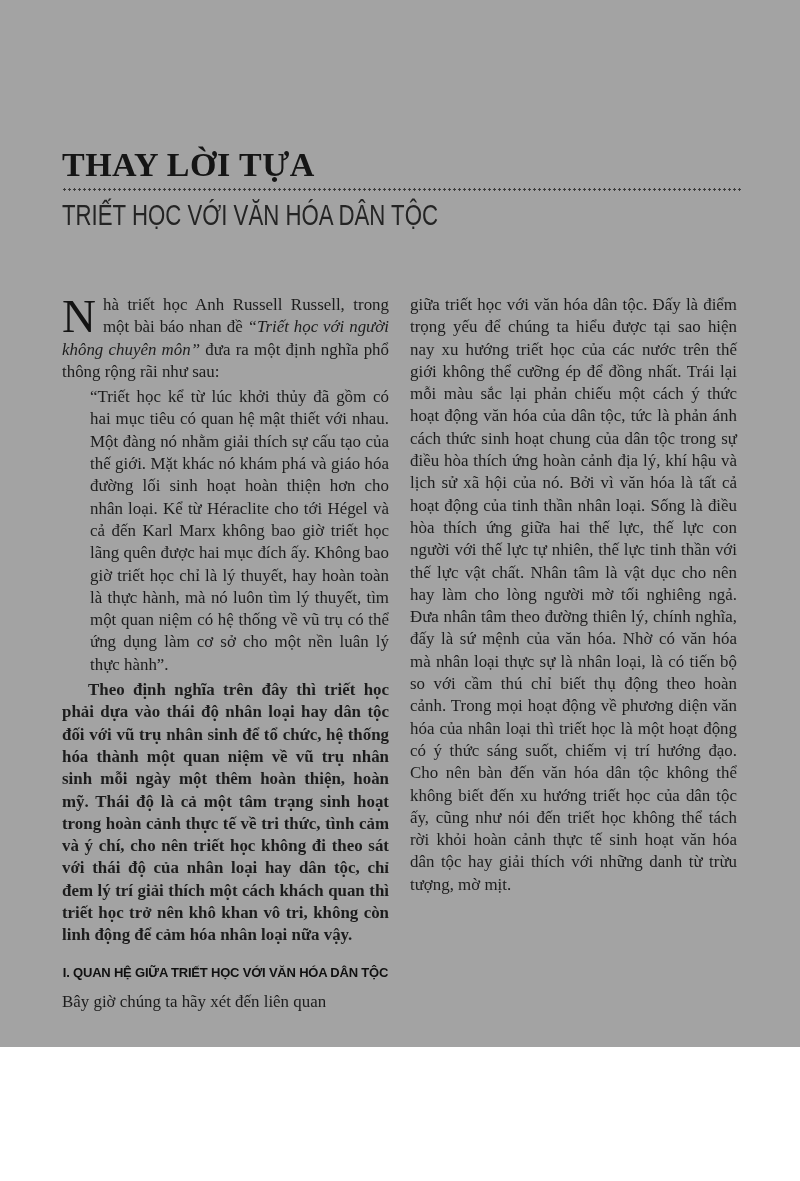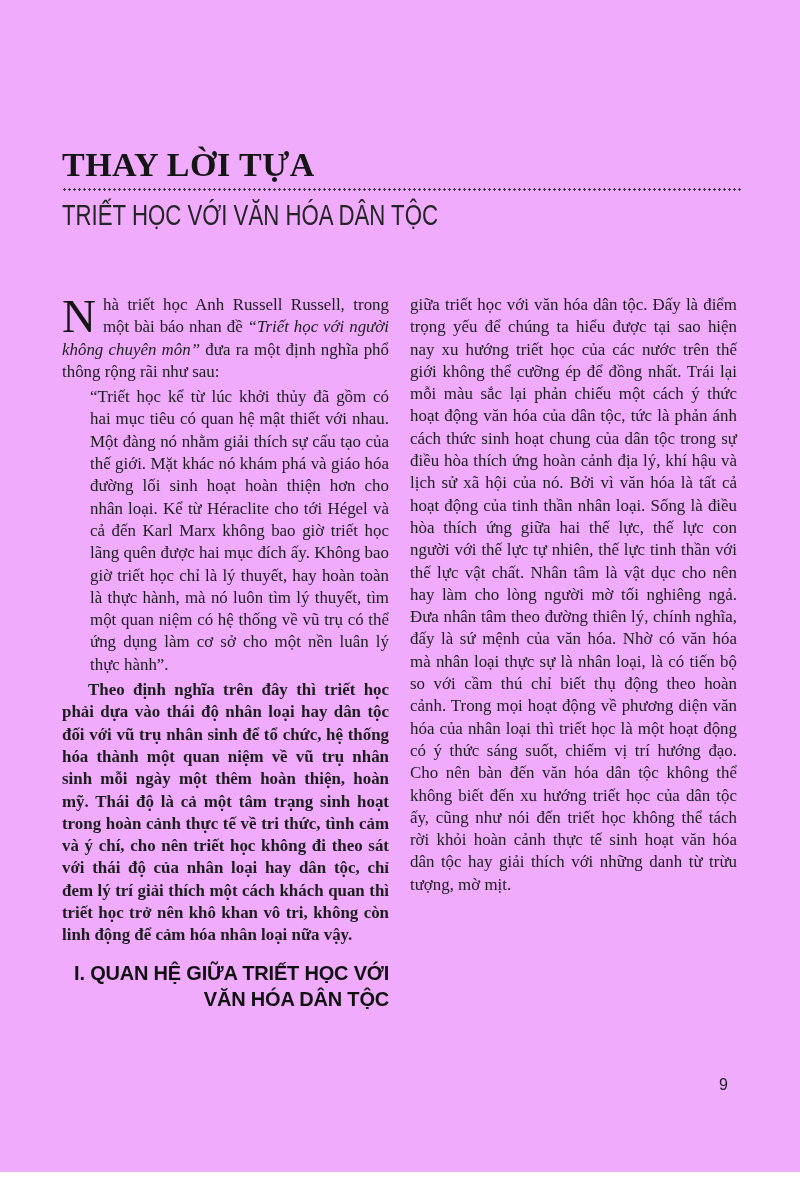--- a/index.html
+++ b/index.html
@@ -4,22 +4,22 @@
 <style>
   html, body { margin: 0; padding: 0; }
   body {
     width: 800px; height: 1181px;
     background: #ffffff;
     font-family: "Liberation Serif", "DejaVu Serif", serif;
     color: #1b1b1b;
   }
   .page {
     position: relative;
-    width: 800px; height: 1172px;
-    background: #f0abfc;
+    width: 800px; height: 1047px;
+    background: #a3a3a3;
     overflow: hidden;
   }
 
   
   .header { position: absolute; left: 62px; right: 58px; top: 146px; }
   .title {
     margin: 0;
     font-family: "Liberation Serif", "DejaVu Serif", serif;
     font-weight: 700;
     font-size: 34px;
@@ -74,24 +74,24 @@
   }
   .quote {
     margin: 3px 0 3px 28px;
   }
   .quote em, .opening em { font-style: italic; }
 
   .section-heading {
     margin: 13px 0 5px 0;
     font-family: "Liberation Sans", "DejaVu Sans", sans-serif;
     font-weight: 700;
-    font-size: 20px;
+    font-size: 13px;
     line-height: 26px;
     letter-spacing: -0.2px;
-    text-align: right;
+    text-align: center;
     color: #101010;
   }
 
   
   .page-number {
     position: absolute;
     top: 1076px; right: 72px;
     font-family: "Liberation Sans", "DejaVu Sans", sans-serif;
     font-size: 16px;
     color: #1f1f1f;
@@ -112,20 +112,21 @@
 
     <div class="col">
       <p class="opening"><span class="dropcap">N</span><span><span>hà triết học Anh Russell Russell, trong một bài báo nhan đề </span><em>“Triết học với người không chuyên môn”</em><span> đưa ra một định nghĩa phổ thông rộng rãi như sau:</span></span></p>
 
       <blockquote class="quote">“Triết học kể từ lúc khởi thủy đã gồm có hai mục tiêu có quan hệ mật thiết với nhau. Một đàng nó nhằm giải thích sự cấu tạo của thế giới. Mặt khác nó khám phá và giáo hóa đường lối sinh hoạt hoàn thiện hơn cho nhân loại. Kể từ Héraclite cho tới Hégel và cả đến Karl Marx không bao giờ triết học lãng quên được hai mục đích ấy. Không bao giờ triết học chỉ là lý thuyết, hay hoàn toàn là thực hành, mà nó luôn tìm lý thuyết, tìm một quan niệm có hệ thống về vũ trụ có thể ứng dụng làm cơ sở cho một nền luân lý thực hành”.</blockquote>
 
       <p class="indent">Theo định nghĩa trên đây thì triết học phải dựa vào thái độ nhân loại hay dân tộc đối với vũ trụ nhân sinh để tổ chức, hệ thống hóa thành một quan niệm về vũ trụ nhân sinh mỗi ngày một thêm hoàn thiện, hoàn mỹ. Thái độ là cả một tâm trạng sinh hoạt trong hoàn cảnh thực tế về tri thức, tình cảm và ý chí, cho nên triết học không đi theo sát với thái độ của nhân loại hay dân tộc, chỉ đem lý trí giải thích một cách khách quan thì triết học trở nên khô khan vô tri, không còn linh động để cảm hóa nhân loại nữa vậy.</p>
 
       <h3 class="section-heading">I. QUAN HỆ GIỮA TRIẾT HỌC VỚI VĂN HÓA DÂN TỘC</h3>
 
+      <p>Bây giờ chúng ta hãy xét đến liên quan</p>
     </div>
 
     <div class="col">
       <p>giữa triết học với văn hóa dân tộc. Đấy là điểm trọng yếu để chúng ta hiểu được tại sao hiện nay xu hướng triết học của các nước trên thế giới không thể cưỡng ép để đồng nhất. Trái lại mỗi màu sắc lại phản chiếu một cách ý thức hoạt động văn hóa của dân tộc, tức là phản ánh cách thức sinh hoạt chung của dân tộc trong sự điều hòa thích ứng hoàn cảnh địa lý, khí hậu và lịch sử xã hội của nó. Bởi vì văn hóa là tất cả hoạt động của tinh thần nhân loại. Sống là điều hòa thích ứng giữa hai thế lực, thế lực con người với thế lực tự nhiên, thế lực tinh thần với thế lực vật chất. Nhân tâm là vật dục cho nên hay làm cho lòng người mờ tối nghiêng ngả. Đưa nhân tâm theo đường thiên lý, chính nghĩa, đấy là sứ mệnh của văn hóa. Nhờ có văn hóa mà nhân loại thực sự là nhân loại, là có tiến bộ so với cầm thú chỉ biết thụ động theo hoàn cảnh. Trong mọi hoạt động về phương diện văn hóa của nhân loại thì triết học là một hoạt động có ý thức sáng suốt, chiếm vị trí hướng đạo. Cho nên bàn đến văn hóa dân tộc không thể không biết đến xu hướng triết học của dân tộc ấy, cũng như nói đến triết học không thể tách rời khỏi hoàn cảnh thực tế sinh hoạt văn hóa dân tộc hay giải thích với những danh từ trừu tượng, mờ mịt.</p>
 
     </div>
 
   </main>
 
   <div class="page-number">9</div>

